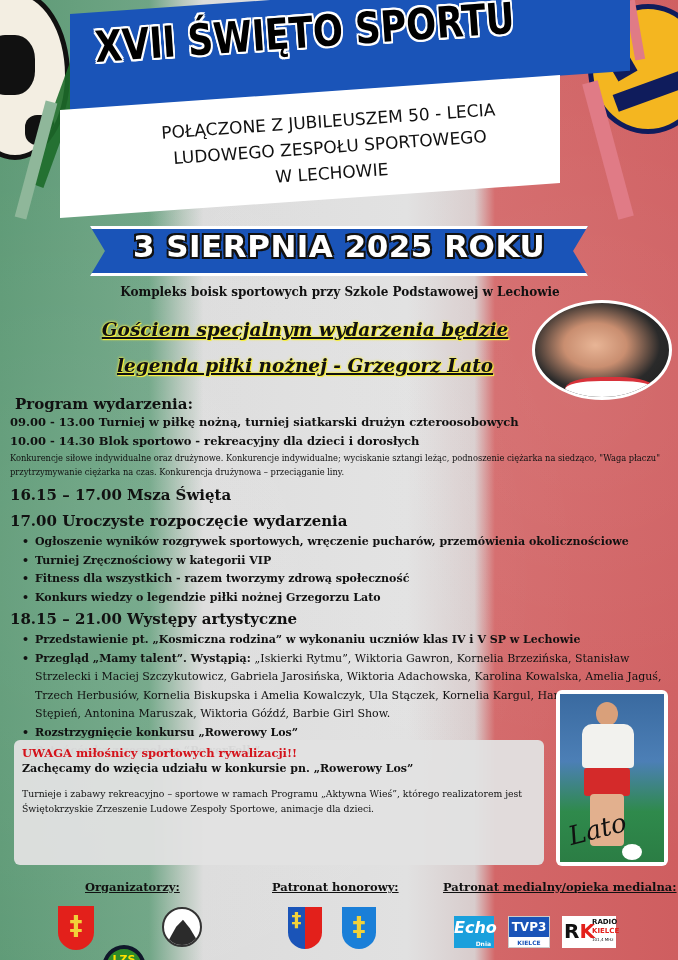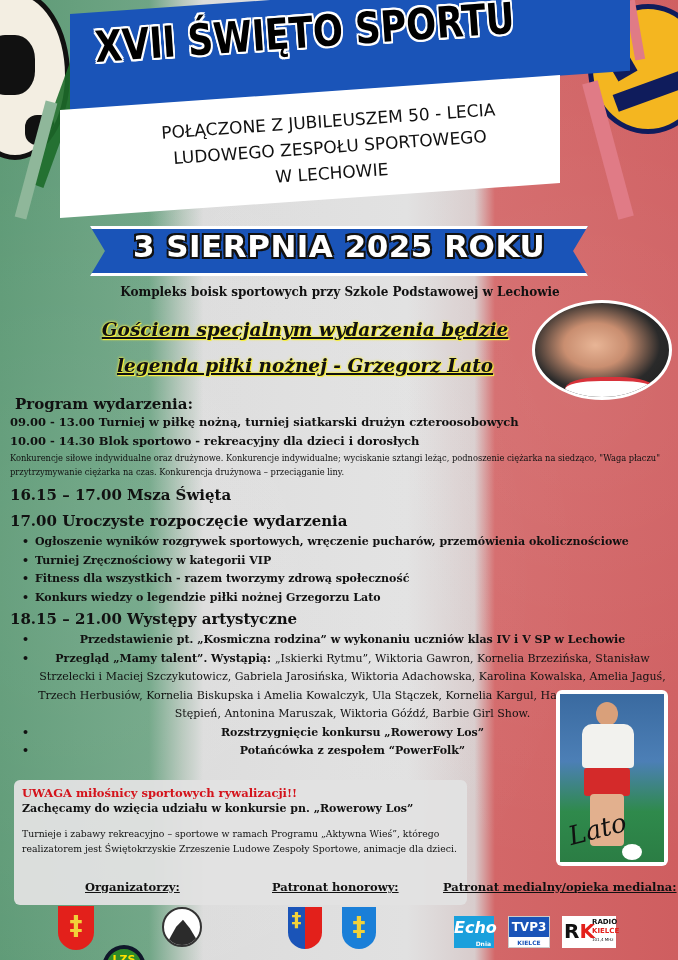--- a/index.html
+++ b/index.html
@@ -96,21 +96,21 @@
   .h-program { font-weight: bold; font-size: 15px; margin-left: 5px; line-height: 18px; }
   .line-b { font-weight: bold; font-size: 11.5px; line-height: 19px; }
   .small { font-size: 8.3px; line-height: 14px; }
   .h-big { font-weight: bold; font-size: 15px; line-height: 24px; }
   ul.bullets { list-style: none; margin-left: 10px; }
   ul.bullets li { font-weight: bold; font-size: 11px; line-height: 18.5px; position: relative; padding-left: 15px; }
   ul.bullets li::before { content: "•"; position: absolute; left: 2px; top: 0; }
   ul.bullets li .normal { font-weight: normal; }
   
   .contest {
-    position: absolute; left: 14px; top: 780px; width: 453px; height: 125px;
+    position: absolute; left: 14px; top: 740px; width: 530px; height: 125px;
     background: rgba(226,226,226,0.95); border-radius: 6px;
     padding: 6px 8px;
   }
   .c-red { color: #d4131b; font-weight: bold; font-size: 11.5px; line-height: 15px; }
   .c-b { font-weight: bold; font-size: 11px; line-height: 15px; }
   .c-sm { font-weight: bold; font-size: 9.3px; line-height: 15px; }
   .c-red-sm { color: #d4131b; font-weight: bold; font-size: 9.3px; line-height: 15px; }
   .c-note { font-size: 9.3px; line-height: 15px; margin-top: 10px; }
   .photo2 {
     position: absolute; left: 556px; top: 690px; width: 112px; height: 176px;
@@ -189,21 +189,21 @@
   <div class="small" style="width:665px;">Konkurencje siłowe indywidualne oraz drużynowe. Konkurencje indywidualne; wyciskanie sztangi leżąc, podnoszenie ciężarka na siedząco, "Waga płaczu" przytrzymywanie ciężarka na czas. Konkurencja drużynowa – przeciąganie liny.</div>
   <div class="h-big" style="margin-top:4px;">16.15 – 17.00 Msza Święta</div>
   <div class="h-big" style="margin-top:2px;">17.00 Uroczyste rozpoczęcie wydarzenia</div>
   <ul class="bullets">
     <li>Ogłoszenie wyników rozgrywek sportowych, wręczenie pucharów, przemówienia okolicznościowe</li>
     <li>Turniej Zręcznościowy w kategorii VIP</li>
     <li>Fitness dla wszystkich - razem tworzymy zdrową społeczność</li>
     <li>Konkurs wiedzy o legendzie piłki nożnej Grzegorzu Lato</li>
   </ul>
   <div class="h-big">18.15 – 21.00 Występy artystyczne</div>
-  <ul class="bullets" style="width:650px;text-align:center;">
+  <ul class="bullets" style="width:650px;">
     <li>Przedstawienie pt. „Kosmiczna rodzina” w wykonaniu uczniów klas IV i V SP w Lechowie</li>
     <li><span>Przegląd „Mamy talent”. Wystąpią:</span> <span class="normal">„Iskierki Rytmu”, Wiktoria Gawron, Kornelia Brzezińska, Stanisław Strzelecki i Maciej Szczykutowicz, Gabriela Jarosińska, Wiktoria Adachowska, Karolina Kowalska, Amelia Jaguś, Trzech Herbusiów, Kornelia Biskupska i Amelia Kowalczyk, Ula Stączek, Kornelia Kargul, Hanna Gębska, Fabian Stępień, Antonina Maruszak, Wiktoria Góźdź, Barbie Girl Show.</span></li>
     <li>Rozstrzygnięcie konkursu „Rowerowy Los”</li>
     <li>Potańcówka z zespołem “PowerFolk”</li>
   </ul>
 </div>
 
 <div class="contest">
   <div class="c-red">UWAGA miłośnicy sportowych rywalizacji!!</div>
   <div class="c-b">Zachęcamy do wzięcia udziału w konkursie pn. „Rowerowy Los”</div>

